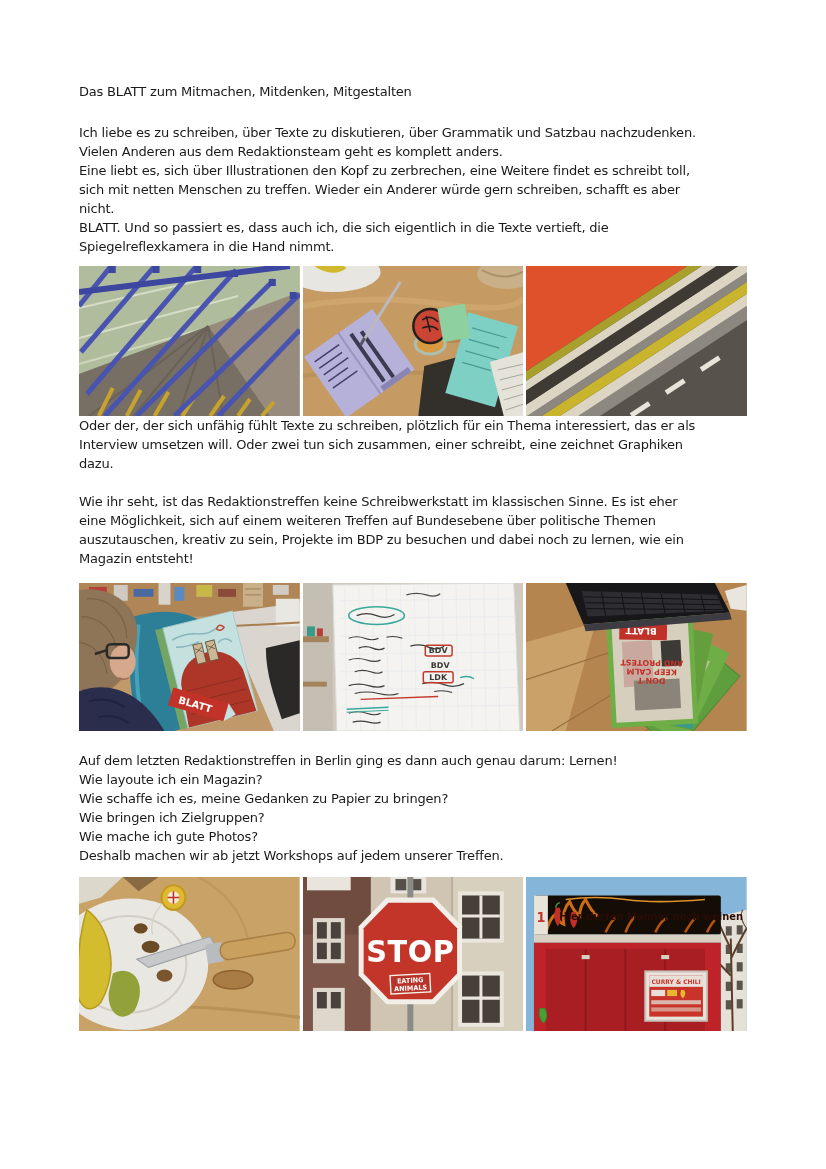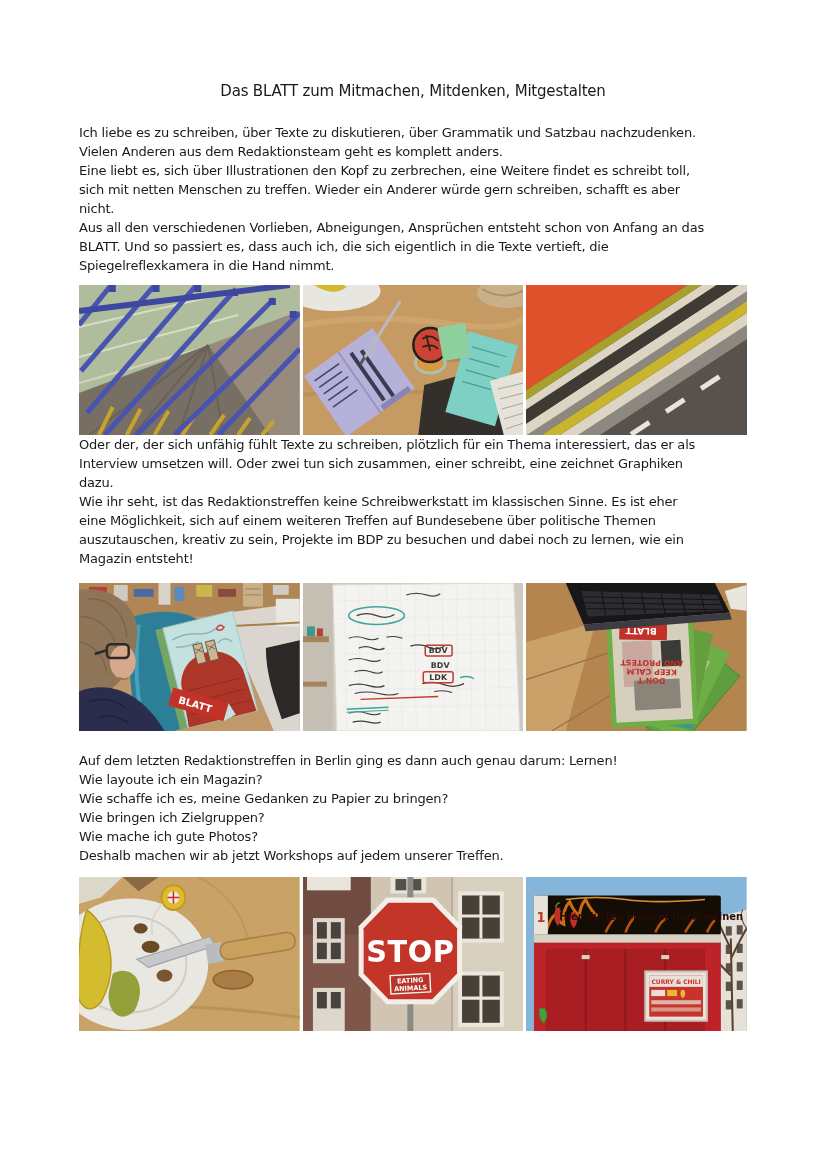--- a/index.html
+++ b/index.html
@@ -2,26 +2,26 @@
 <html><head>
 <meta charset="utf-8">
 <style>
   html,body{margin:0;padding:0;}
   body{
     width:826px;height:1169px;background:#ffffff;overflow:hidden;
     font-family:"DejaVu Sans","Liberation Sans",sans-serif;color:#1a1a1a;
   }
   .content{padding:82px 79px 0 79px;width:668px;}
   h1.doc-title{margin:0;font-size:19px;line-height:23px;font-weight:bold;color:#000;letter-spacing:-0.2px;}
-  .subtitle{font-size:15px;line-height:19px;letter-spacing:-0.2px;text-align:center;}
+  .subtitle{font-size:13px;line-height:19px;letter-spacing:-0.2px;}
   .para{font-size:13px;letter-spacing:-0.2px;}
   .para .line{line-height:19px;height:19px;white-space:nowrap;}
   .para-1{margin-top:22px;}
   .para-2{}
-  .para-3{}
+  .para-3{margin-top:19px;}
   .para-4{margin-top:20px;}
   .strip{display:flex;gap:3px;width:668px;}
   .strip-1{margin-top:10px;height:150px;}
   .strip-2{margin-top:15px;height:148px;}
   .strip-3{margin-top:12px;height:154px;}
   .photo{flex:1 1 0;width:0;height:100%;display:block;}
   .st{font-family:"DejaVu Sans","Liberation Sans",sans-serif;font-weight:bold;}
 </style>
 </head>
 <body>
@@ -29,21 +29,20 @@
 <div class="content">
 
   <div class="subtitle">Das BLATT zum Mitmachen, Mitdenken, Mitgestalten</div>
 
   <div class="para para-1">
       <div class="line">Ich liebe es zu schreiben, über Texte zu diskutieren, über Grammatik und Satzbau nachzudenken.</div>
       <div class="line">Vielen Anderen aus dem Redaktionsteam geht es komplett anders.</div>
       <div class="line">Eine liebt es, sich über Illustrationen den Kopf zu zerbrechen, eine Weitere findet es schreibt toll,</div>
       <div class="line">sich mit netten Menschen zu treffen. Wieder ein Anderer würde gern schreiben, schafft es aber</div>
       <div class="line">nicht.</div>
-      <div class="line">Aus all den verschiedenen Vorlieben, Abneigungen, Ansprüchen entsteht schon von Anfang an das</div>
       <div class="line">BLATT. Und so passiert es, dass auch ich, die sich eigentlich in die Texte vertieft, die</div>
       <div class="line">Spiegelreflexkamera in die Hand nimmt.</div>
     </div>
 
   <div class="strip strip-1">
 
     <svg class="photo" viewBox="0 0 222 150" preserveAspectRatio="none" aria-label="Staircase seen from above with blue railing bars">
       <rect width="222" height="150" fill="#aab393"></rect>
       <polygon points="0,0 222,0 222,26 130,60 0,108" fill="#b0bd9d"></polygon>
       <line x1="0" y1="42" x2="150" y2="8" stroke="#d6ddc6" stroke-width="2"></line>

